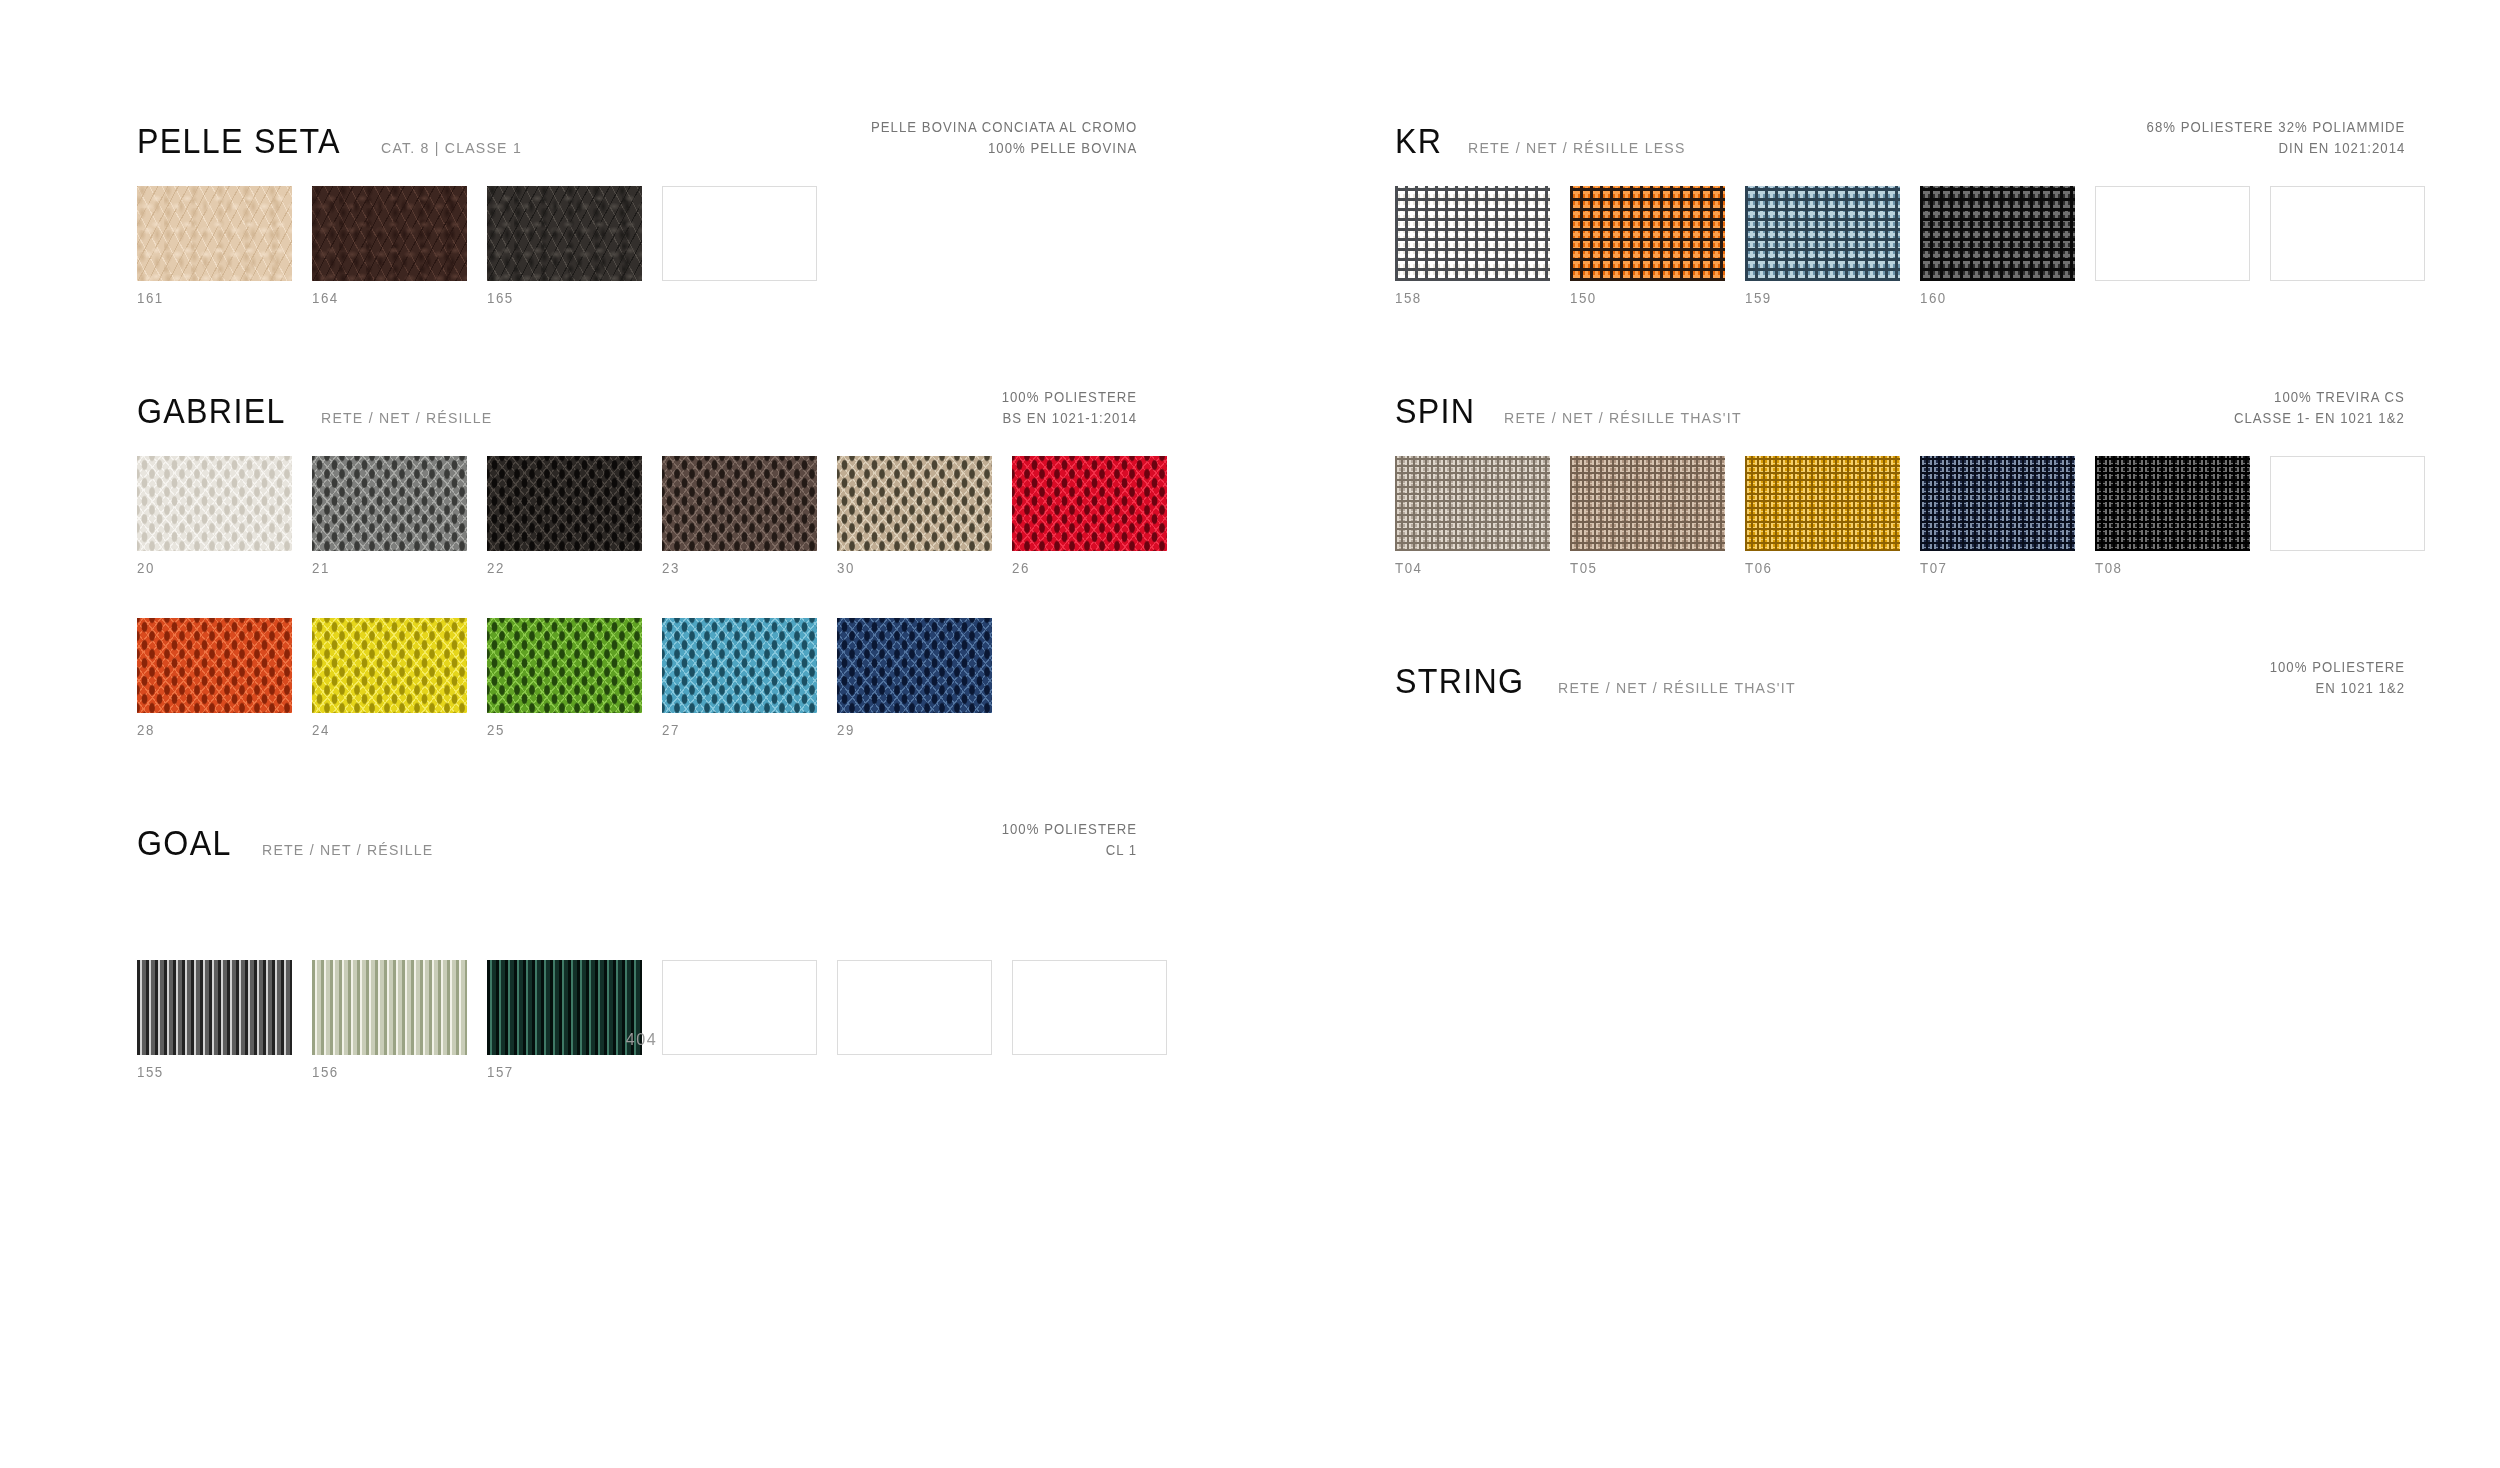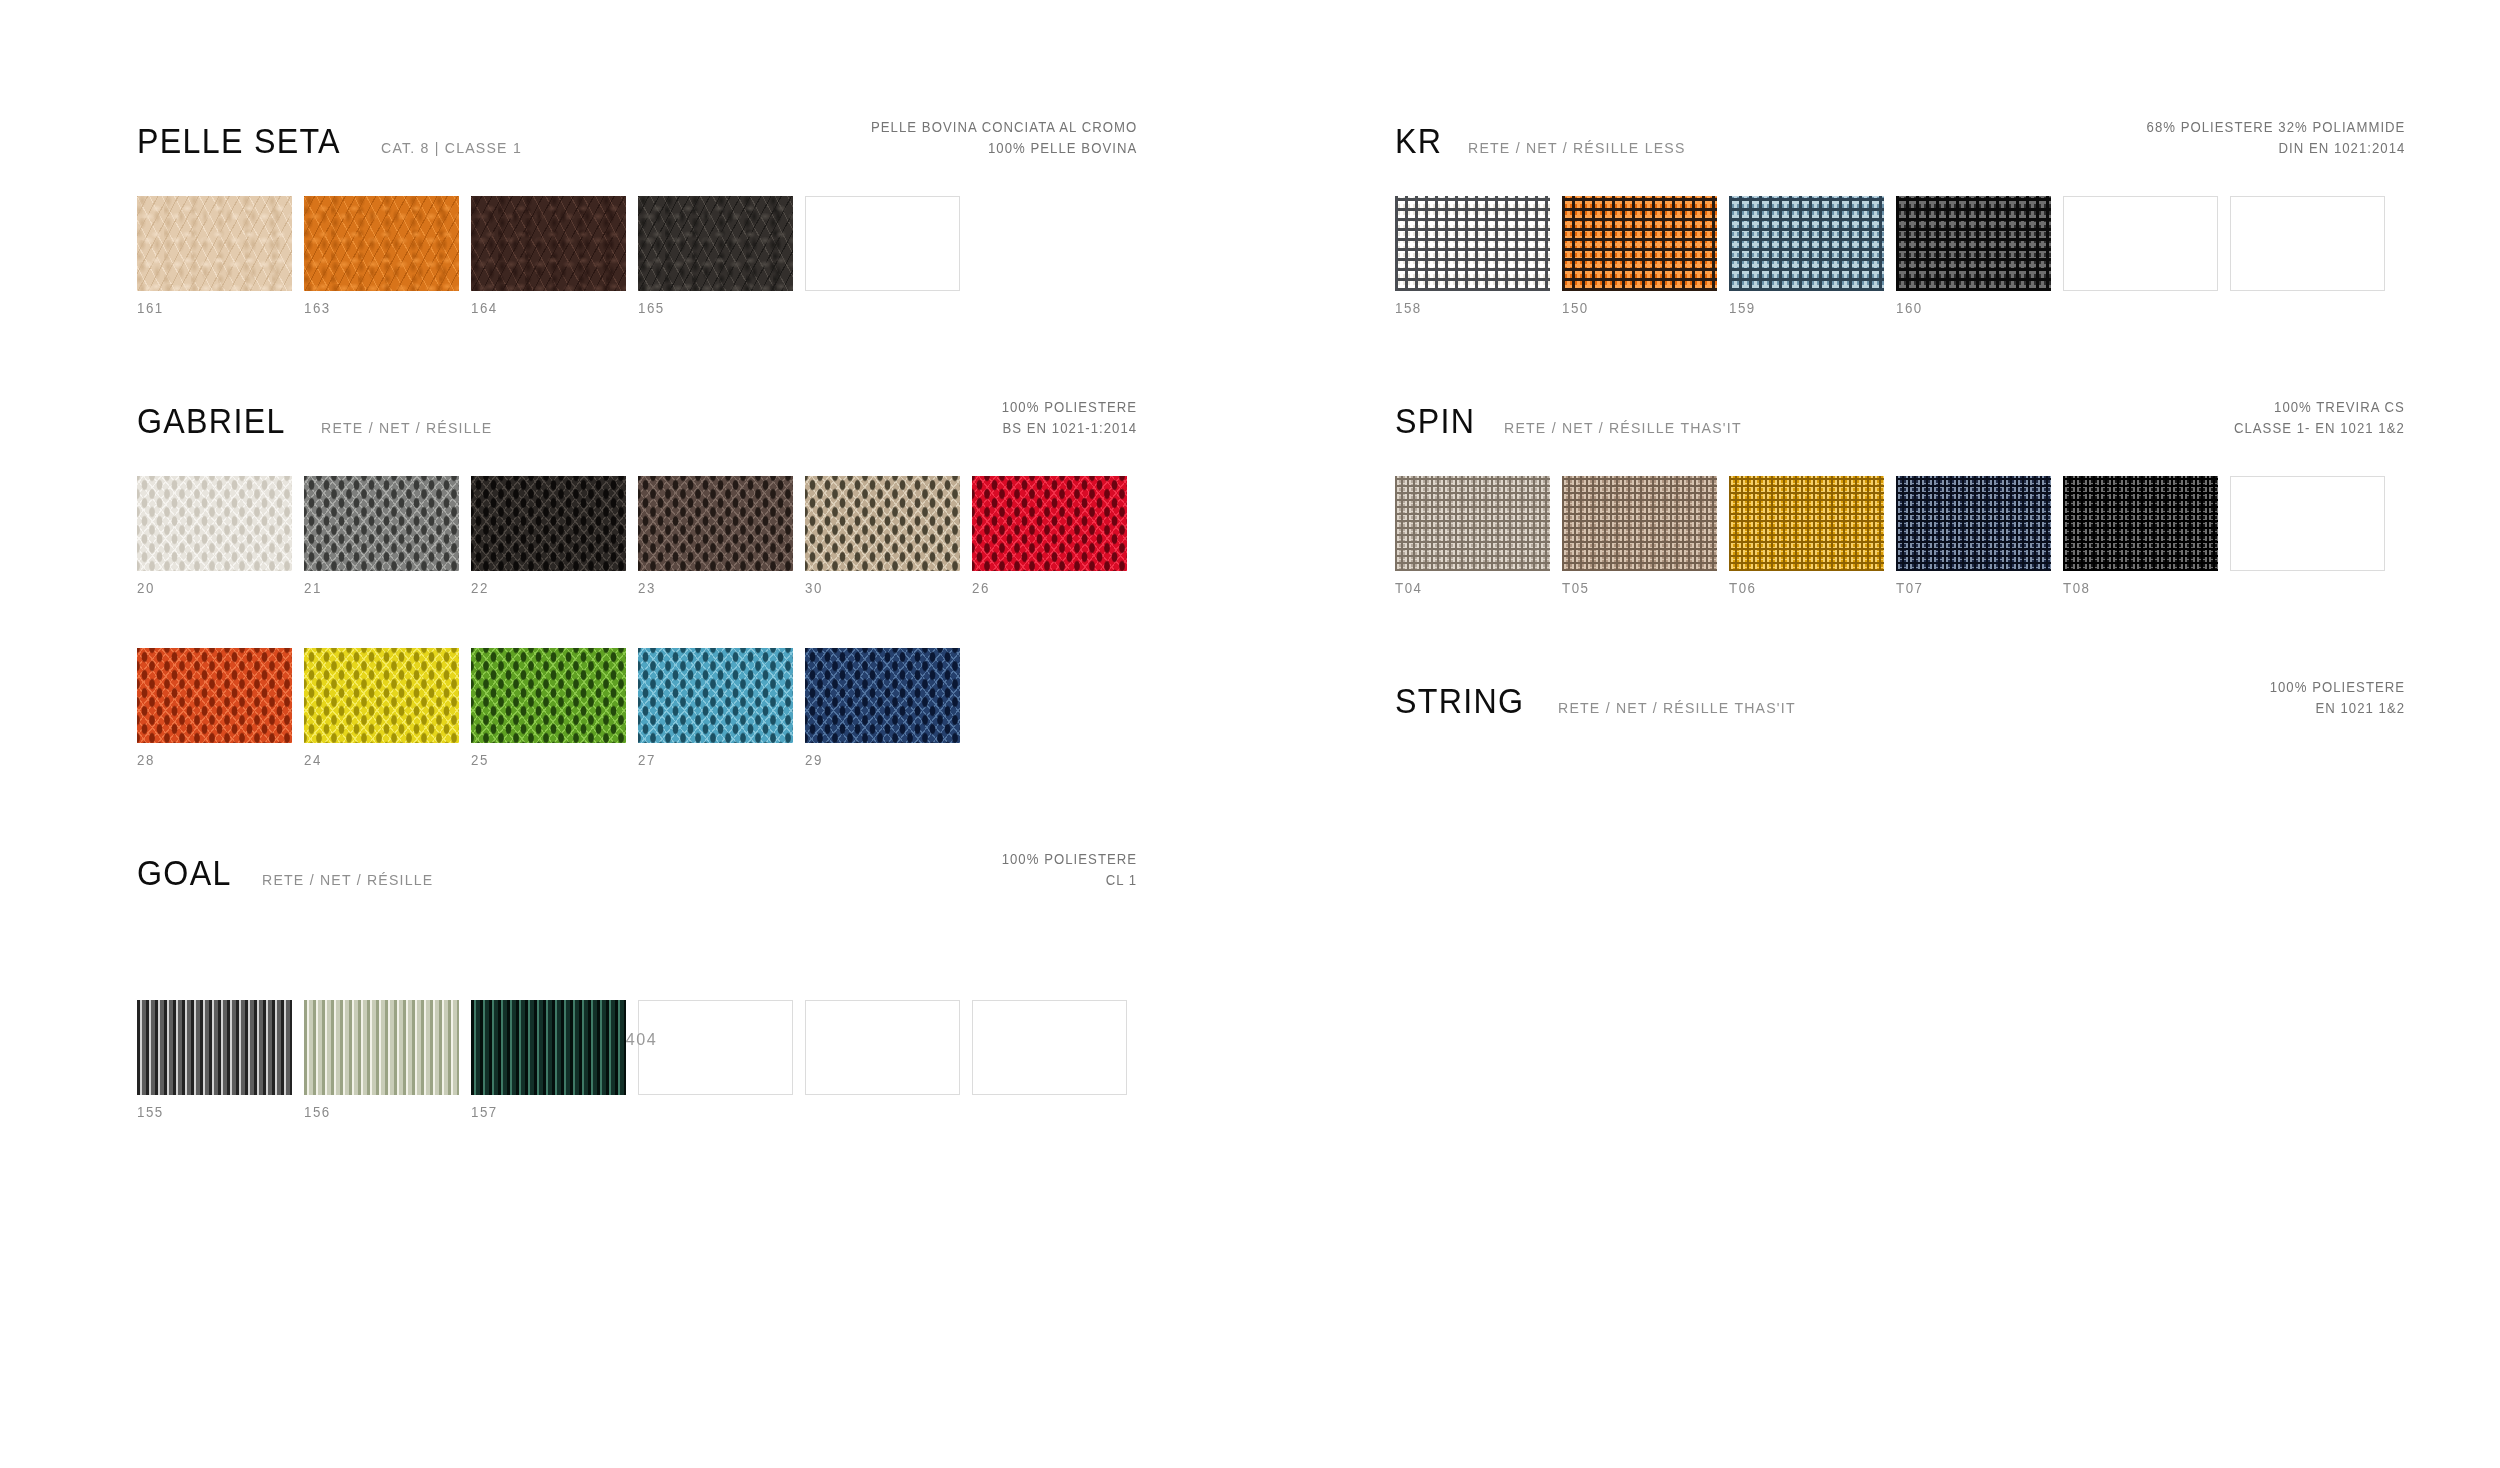--- a/index.html
+++ b/index.html
@@ -81,22 +81,22 @@
     line-height: 1.55;
     color: #757575;
     white-space: nowrap;
     transform: scaleX(0.94);
     transform-origin: right bottom;
   }
 
   
   .swatch-row {
     display: flex;
-    gap: 0;
-    margin-top: 30px;
+    gap: 8px;
+    margin-top: 20px;
   }
 
   .cell {
     width: 167px;
     margin-right: 0;
   }
 
   .swatch-box {
     width: 155px;
     height: 95px;
@@ -236,24 +236,20 @@
                 <div>PELLE BOVINA CONCIATA AL CROMO</div>
                 <div>100% PELLE BOVINA</div>
               </div>
             </div>
             <div class="swatch-row">
               <div class="cell">
                 <div class="swatch-box tex-leather" style="--c1: #e3cbae; --c2: #d2b694; --c3: #f0ddc6;"></div>
                 <div class="swatch-label">161</div>
               </div>
               <div class="cell">
-                <div class="swatch-box tex-leather" style="--c1: #d8741a; --c2: #b85d0d; --c3: #ec8f35;"></div>
-                <div class="swatch-label">163</div>
-              </div>
-              <div class="cell">
                 <div class="swatch-box tex-leather" style="--c1: #3d2620; --c2: #2a1713; --c3: #573a31;"></div>
                 <div class="swatch-label">164</div>
               </div>
               <div class="cell">
                 <div class="swatch-box tex-leather" style="--c1: #332f2c; --c2: #1d1b19; --c3: #4f4a45;"></div>
                 <div class="swatch-label">165</div>
               </div>
               <div class="cell">
                 <div class="swatch-box empty"></div>
                 <div class="swatch-label"></div>

